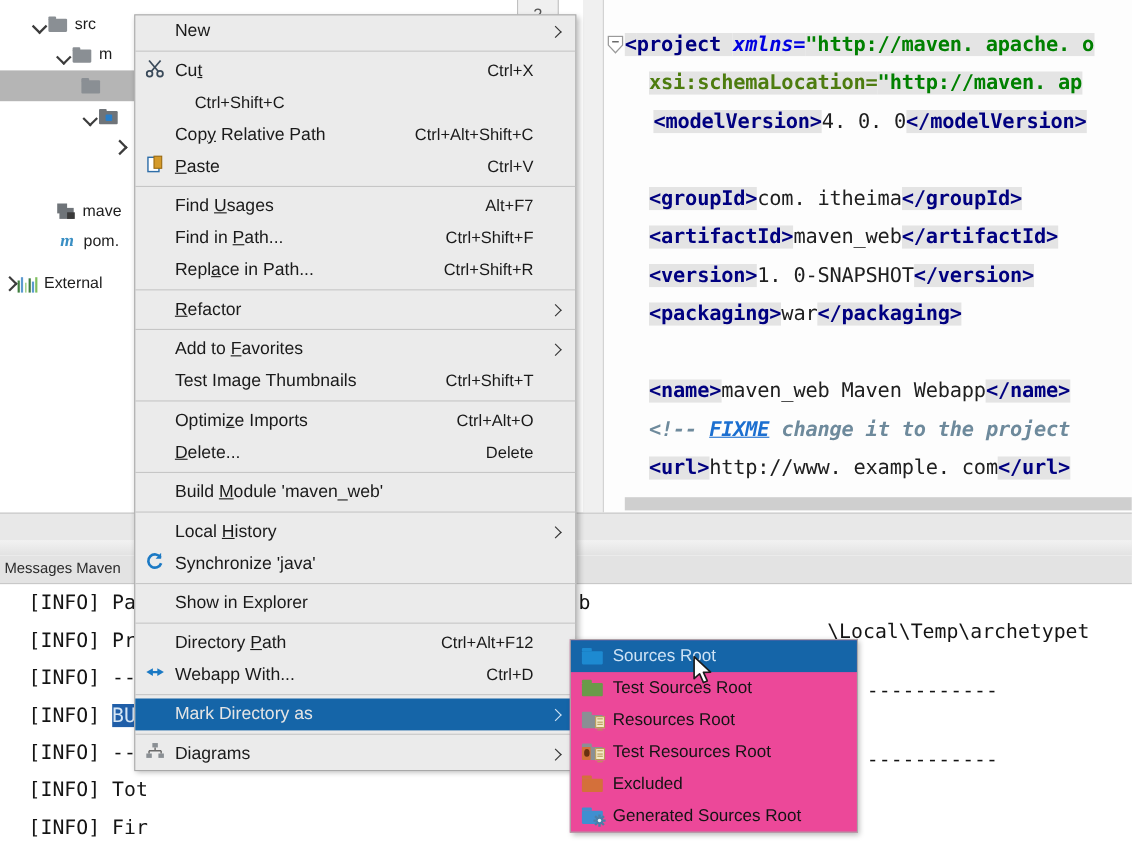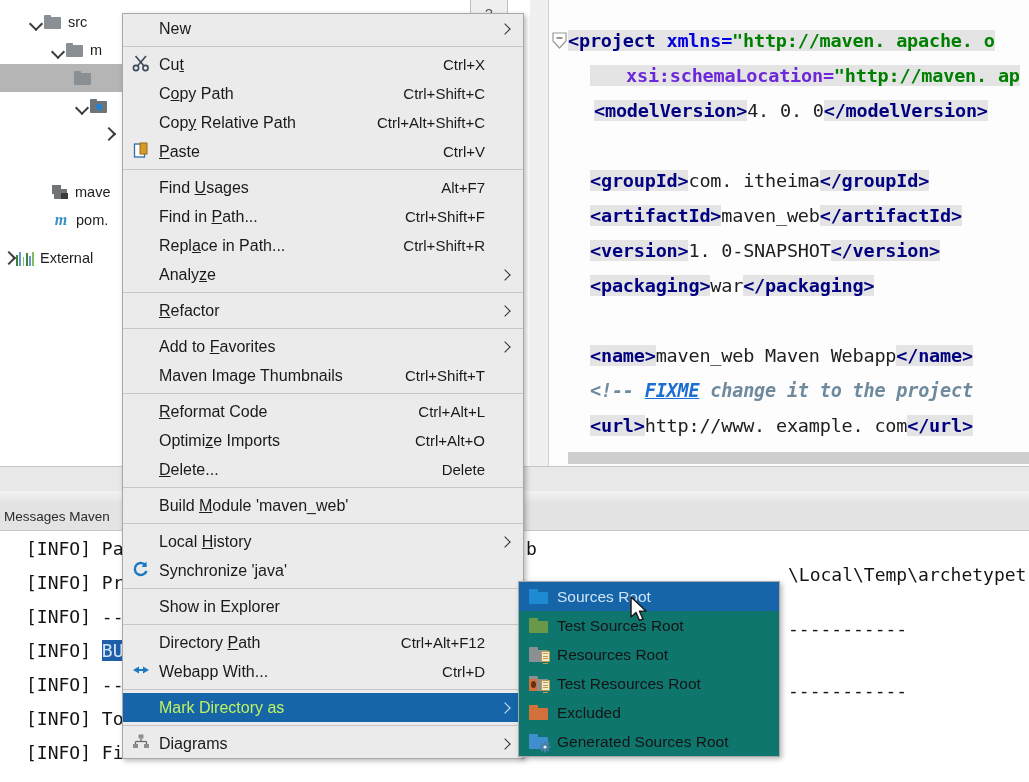--- a/index.html
+++ b/index.html
@@ -121,22 +121,22 @@
   }
   .code {
     position: absolute;
     left: 38px;
     font-family: "DejaVu Sans Mono", monospace;
     font-size: 18.5px;
     white-space: pre;
     letter-spacing: -0.2px;
   }
   .tag { color: #000080; font-weight: bold; }
-  .attr { color: #0000e0; font-weight: bold; }
-  .attr2 { color: #6d28d9; font-weight: bold; padding-left: 36px; }
+  .attr { color: #0000e0; font-weight: bold; font-style: italic; }
+  .attr2 { color: #4d7c0f; font-weight: bold; }
   .val { color: #008000; font-weight: bold; }
   .txt { color: #202020; }
   .cmt { color: #6e8a9c; font-weight: bold; font-style: italic; }
   .fixme { color: #1c6fd0; font-weight: bold; font-style: italic;
            text-decoration: underline; }
   .hl { background: #e4e4e4; }
   #editor-scroll {
     position: absolute; left: 38px; top: 452px;
     width: 461px; height: 12px;
     background: #cfcfcf;
@@ -242,38 +242,38 @@
     left: 2px; top: 3px;
     width: 7px; height: 7px;
     border-right: 1.6px solid #333;
     border-top: 1.6px solid #333;
     transform: rotate(45deg);
   }
   .mi.selected {
     background: #1565a8;
   }
   .mi.selected .mi-label,
-  .mi.selected .mi-accel { color: #bef264; }
+  .mi.selected .mi-accel { color: #e5e5e5; }
   .mi.selected .mi-arrow::after { border-color: #cfe3f5; }
   .mi-sep {
     height: 1px;
     background: #c6c6c6;
     margin: 3px 0;
   }
   .u { text-decoration: underline; }
 
   
   .svgico { display: block; }
 
   
   #sub-menu {
     position: absolute;
     left: 518px; top: 581px;
     width: 260px;
-    background: #0f766e;
+    background: #ec4899;
     border: 1px solid #a8a8a8;
     box-shadow: 2px 2px 5px rgba(0,0,0,0.28);
     font-size: 15.5px;
   }
   .sm {
     height: 29px;
     display: flex;
     align-items: center;
     padding-left: 8px;
     box-sizing: border-box;
@@ -413,21 +413,21 @@
     <div id="console-lines">
         <div class="log-line" style="top: 33px;">[INFO] Pa<span style="position: absolute; left: 500px; top: 0px;">b</span></div>
         <div class="log-line" style="top: 67px;">[INFO] Pro</div>
         <div class="log-line" style="top: 101px;">[INFO] ---</div>
         <div class="log-line" style="top: 135px;">[INFO] <span class="log-hl">BU</span></div>
         <div class="log-line" style="top: 169px;">[INFO] ---</div>
         <div class="log-line" style="top: 203px;">[INFO] Tot</div>
         <div class="log-line" style="top: 237px;">[INFO] Fir</div>
       </div>
     <div id="console-right">
-        <div class="log-line" style="left: 788px; top: 59px;">\Local\Temp\archetypet</div>
+        <div class="log-line" style="left: 752px; top: 59px;">\Local\Temp\archetypet</div>
         <div class="log-line" style="left: 788px; top: 113px;">-----------</div>
         <div class="log-line" style="left: 788px; top: 175px;">-----------</div>
       </div>
   </div>
 
   <div id="ctx-menu">
       <div class="mi">
         <span class="mi-ico">
           <span></span>
         </span>
@@ -445,21 +445,20 @@
             </svg></span>
         </span>
         <span class="mi-label">Cu<span class="u">t</span></span>
         <span class="mi-accel">Ctrl+X</span>
         <span class="mi-arrow" style="visibility: hidden;"></span>
       </div>
       <div class="mi">
         <span class="mi-ico">
           <span></span>
         </span>
-        <span class="mi-label">C<span class="u">o</span>py Path</span>
         <span class="mi-accel">Ctrl+Shift+C</span>
         <span class="mi-arrow" style="visibility: hidden;"></span>
       </div>
       <div class="mi">
         <span class="mi-ico">
           <span></span>
         </span>
         <span class="mi-label">Cop<span class="u">y</span> Relative Path</span>
         <span class="mi-accel">Ctrl+Alt+Shift+C</span>
         <span class="mi-arrow" style="visibility: hidden;"></span>
@@ -493,60 +492,45 @@
         <span class="mi-arrow" style="visibility: hidden;"></span>
       </div>
       <div class="mi">
         <span class="mi-ico">
           <span></span>
         </span>
         <span class="mi-label">Repl<span class="u">a</span>ce in Path...</span>
         <span class="mi-accel">Ctrl+Shift+R</span>
         <span class="mi-arrow" style="visibility: hidden;"></span>
       </div>
-      <div class="mi">
-        <span class="mi-ico">
-          <span></span>
-        </span>
-        <span class="mi-label">Analy<span class="u">z</span>e</span>
-        <span class="mi-arrow"></span>
-      </div>
       <div class="mi-sep"></div>
       <div class="mi">
         <span class="mi-ico">
           <span></span>
         </span>
         <span class="mi-label"><span class="u">R</span>efactor</span>
         <span class="mi-arrow"></span>
       </div>
       <div class="mi-sep"></div>
       <div class="mi">
         <span class="mi-ico">
           <span></span>
         </span>
         <span class="mi-label">Add to <span class="u">F</span>avorites</span>
         <span class="mi-arrow"></span>
       </div>
       <div class="mi">
         <span class="mi-ico">
           <span></span>
         </span>
-        <span class="mi-label">Maven Image Thumbnails</span>
+        <span class="mi-label">Test Image Thumbnails</span>
         <span class="mi-accel">Ctrl+Shift+T</span>
         <span class="mi-arrow" style="visibility: hidden;"></span>
       </div>
       <div class="mi-sep"></div>
-      <div class="mi">
-        <span class="mi-ico">
-          <span></span>
-        </span>
-        <span class="mi-label"><span class="u">R</span>eformat Code</span>
-        <span class="mi-accel">Ctrl+Alt+L</span>
-        <span class="mi-arrow" style="visibility: hidden;"></span>
-      </div>
       <div class="mi">
         <span class="mi-ico">
           <span></span>
         </span>
         <span class="mi-label">Optimi<span class="u">z</span>e Imports</span>
         <span class="mi-accel">Ctrl+Alt+O</span>
         <span class="mi-arrow" style="visibility: hidden;"></span>
       </div>
       <div class="mi">
         <span class="mi-ico">

